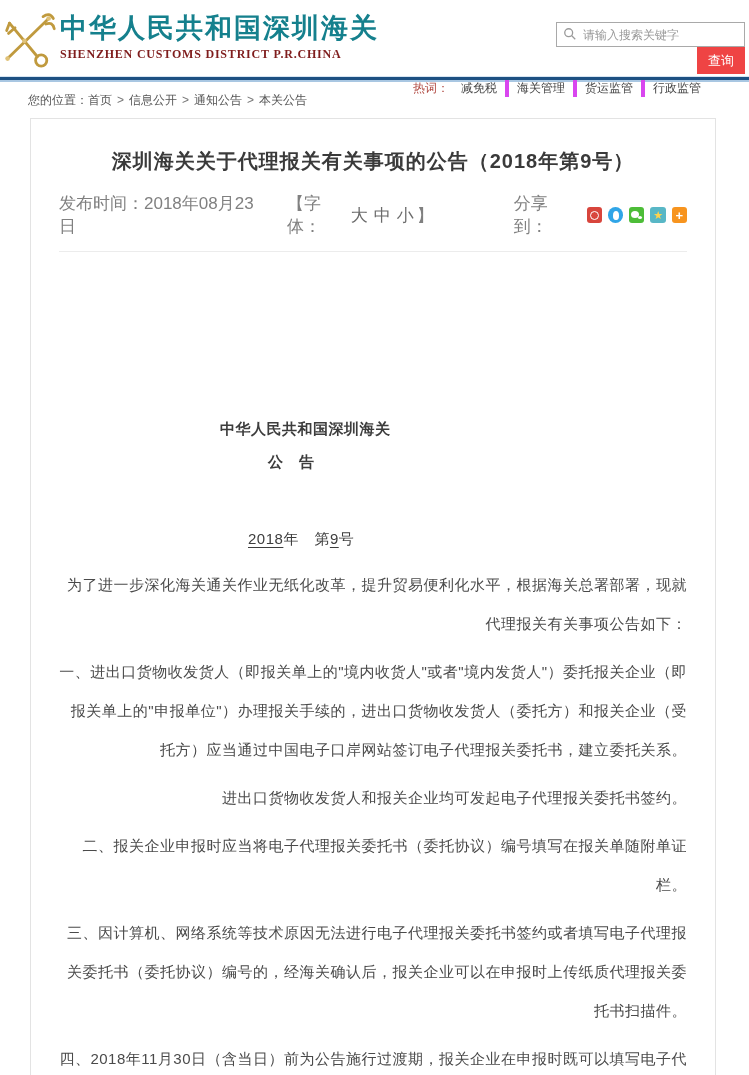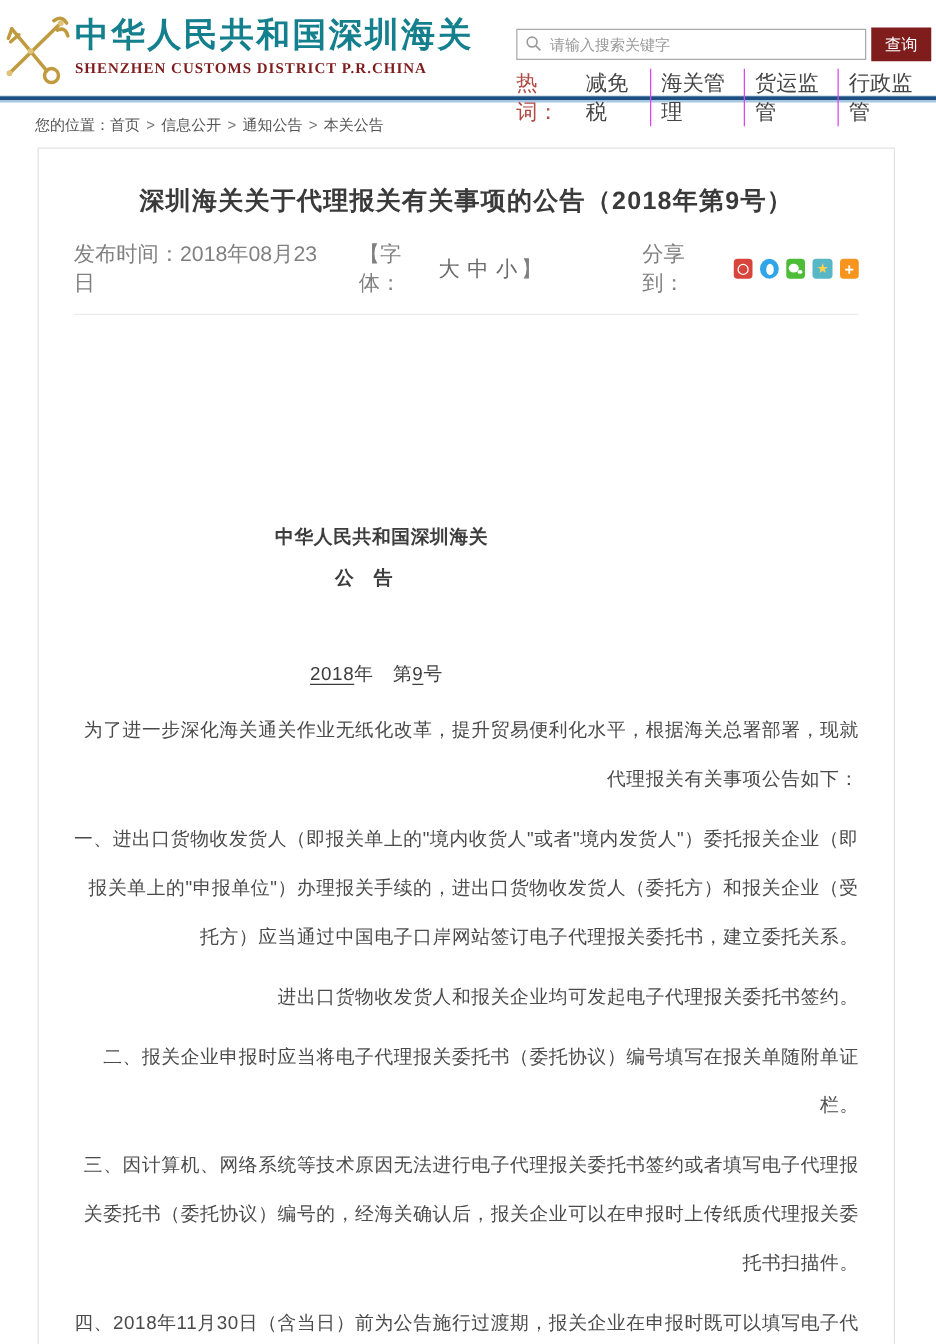--- a/index.html
+++ b/index.html
@@ -8,31 +8,31 @@
 
   
   .site-header { position:relative; height:76px; background:#fff; }
   .logo { position:absolute; left:2px; top:8px; width:56px; height:62px; }
   .brand { position:absolute; left:60px; top:13px; }
   .brand-cn { font-size:27px; font-weight:bold; color:#15808d; letter-spacing:2px; line-height:1.15; }
   .brand-en { font-size:12px; font-weight:bold; color:#7f1d1d; letter-spacing:0.8px;
     font-family:"Liberation Serif","DejaVu Serif",serif; margin-top:3px; }
 
   .search-area { position:absolute; right:4px; top:22px; width:332px; }
-  .search-row { display:flex; align-items:center; }
+  .search-row { display:flex; align-items:flex-end;flex-direction:column; }
   .search-box { position:relative; flex:1; }
   .search-input { width:100%; height:25px; border:1px solid #a9a9a9; background:#fff;
     font-size:12px; color:#333; padding:0 6px 0 26px; outline:none; }
   .search-input::placeholder { color:#999; }
   .search-glass { position:absolute; left:7px; top:5px; width:14px; height:14px; }
-  .search-btn { width:48px; height:27px; margin-left:4px; background:#7f1d1d; color:#fff;
+  .search-btn { width:48px; height:27px; margin-left:4px; background:#ef4444; color:#fff;
     border:none; font-size:13px; cursor:pointer; }
-  .hotwords { margin-top:6px; font-size:17px; color:#444; display:flex; align-items:flex-start; }
+  .hotwords { margin-top:6px; font-size:12px; color:#444; display:flex; align-items:flex-start; }
   .hotwords .hw-label { color:#b04a42; margin-right:4px; }
-  .hotword { color:#444; cursor:pointer; padding:0 8px; border-right:1px solid #d946ef; text-decoration:none; }
+  .hotword { color:#444; cursor:pointer; padding:0 8px; border-right:4px solid #d946ef; text-decoration:none; }
   .hotword:last-child { border-right:none; }
 
   .topline { height:6px; }
   .topline .l1 { height:1px; background:#d7e5f2; }
   .topline .l2 { height:3px; background:#1d5082; }
   .topline .l3 { height:2px; background:#a9c7e2; }
 
   
   .breadcrumb { padding:10px 20px 9px 28px; font-size:12px; color:#555; }
   .breadcrumb a { color:#555; text-decoration:none; cursor:pointer;text-align:right; }

